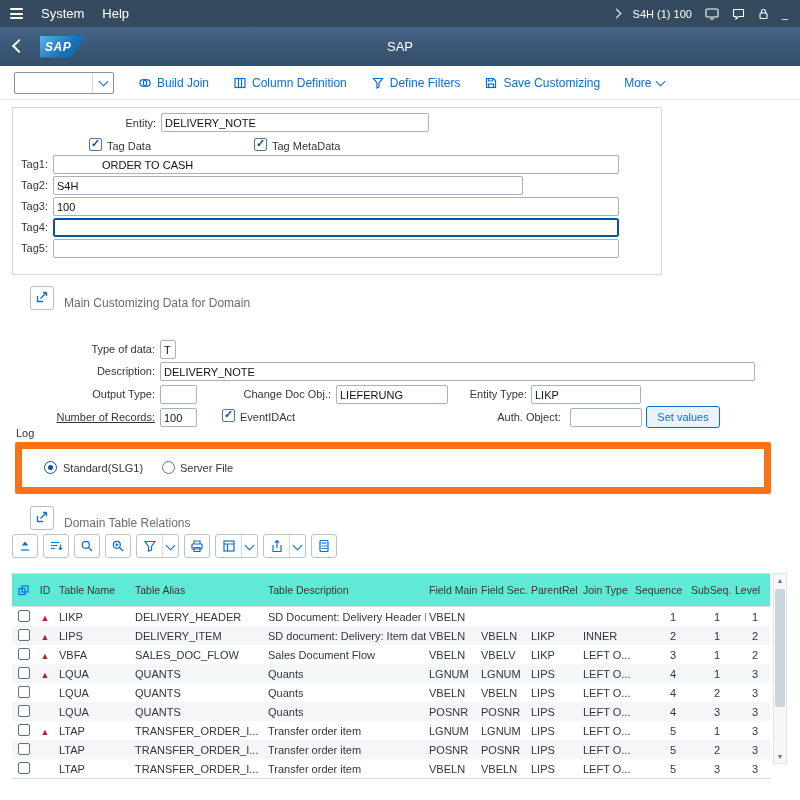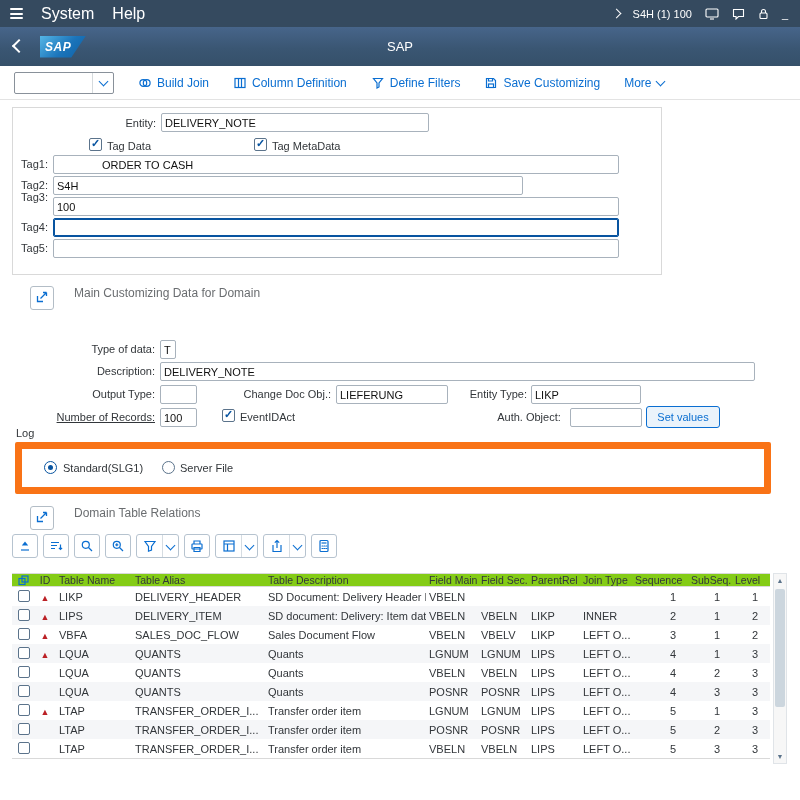--- a/index.html
+++ b/index.html
@@ -5,21 +5,21 @@
   html,body{margin:0;padding:0;background:#fff;}
   .screen{position:relative;width:800px;height:800px;background:#fff;overflow:hidden;
           font-family:"Liberation Sans",sans-serif;font-size:11px;color:#32363a;}
 
   
   .shell{position:absolute;left:0;top:0;width:800px;height:27px;background:var(--shell-bg,#354a5f);
          display:flex;align-items:center;color:#fff;}
   .shell-left{display:flex;align-items:center;gap:18px;margin-left:10px;}
   .burger{display:flex;flex-direction:column;gap:2.5px;cursor:pointer;}
   .burger div{width:13px;height:2px;background:#fff;border-radius:1px;}
-  .shell-menu{font-size:16px;cursor:pointer;}
+  .shell-menu{font-size:13px;cursor:pointer;}
   .shell-right{margin-left:auto;display:flex;align-items:center;gap:13px;margin-right:12px;}
   .shell-right svg{display:block;}
   .cv{display:inline-block;width:6px;height:6px;border-right:1.5px solid currentColor;border-bottom:1.5px solid currentColor;}
   .cv-down{transform:rotate(45deg);margin-top:-2px;}
   .cv-right{transform:rotate(-45deg);}
   .cv-back{width:8px;height:8px;border-right:2px solid #fff;border-bottom:2px solid #fff;transform:rotate(135deg);display:inline-block;}
 
   
   .hdr{position:absolute;left:0;top:27px;width:800px;height:39px;
        background:linear-gradient(#47658a,#3a5673 55%,#355069);display:flex;align-items:center;}
@@ -59,40 +59,40 @@
   .radio.checked::after{content:"";position:absolute;left:3px;top:3px;width:5px;height:5px;
          border-radius:50%;background:#0854a0;}
   .abs{position:absolute;}
   .entity-box{position:absolute;left:12px;top:107px;width:648px;height:166px;border:1px solid #d9d9d9;}
   .group-box{position:absolute;left:15px;top:442px;width:742px;height:38px;border:7px solid #f97316;border-radius:2px;}
   .sap-btn{position:absolute;height:22px;border:1px solid var(--accent-blue,#0a6ed1);border-radius:3px;
            background:#eaf3fb;color:var(--accent-blue,#0a6ed1);font-family:inherit;font-size:11px;
            display:flex;align-items:center;justify-content:center;cursor:pointer;box-sizing:border-box;}
 
   
-  .section-hdr{position:absolute;display:flex;align-items:flex-start;gap:20px;padding-left:18px;}
+  .section-hdr{position:absolute;display:flex;align-items:flex-end;gap:10px;padding-left:18px;}
   .sec-btn{width:22px;height:22px;border:1px solid #b3bdc6;border-radius:3px;background:#fff;
            display:flex;align-items:center;justify-content:center;color:var(--accent-blue,#0a6ed1);cursor:pointer;}
   .sec-btn svg{stroke:currentColor;fill:none;stroke-width:1.3;}
   .sec-lbl{font-size:12px;color:#6a6d70;}
 
   
   .alv-toolbar{position:absolute;left:12px;top:534px;display:flex;gap:5px;align-items:center;}
   .ibtn{height:24px;min-width:26px;border:1px solid #b6c3cf;border-radius:3px;background:#fff;
         display:flex;align-items:center;justify-content:center;color:var(--accent-blue,#0a6ed1);
         box-sizing:border-box;cursor:pointer;}
   .ibtn svg,.isplit svg{stroke:currentColor;fill:none;stroke-width:1.2;display:block;}
   .isplit{height:24px;border:1px solid #b6c3cf;border-radius:3px;background:#fff;display:flex;
           color:var(--accent-blue,#0a6ed1);box-sizing:border-box;overflow:hidden;}
   .isplit .part{width:25px;display:flex;align-items:center;justify-content:center;cursor:pointer;}
   .isplit .arrow{width:15px;border-left:1px solid #d5dce2;display:flex;align-items:center;justify-content:center;cursor:pointer;}
 
   
   .grid{position:absolute;left:12px;top:573px;width:758px;border-bottom:1px solid #d9d9d9;font-size:11px;}
-  .thead{display:flex;height:14px;background:#84cc16;border-top:1px solid #d9d9d9;
+  .thead{display:flex;height:34px;background:#5eead4;border-top:1px solid #d9d9d9;
          border-bottom:1px solid #d9d9d9;align-items:center;font-size:10.5px;color:#32363a;box-sizing:border-box;}
   .trow{display:flex;height:19px;align-items:center;background:#fff;cursor:default;}
   .trow.alt{background:#f5f6f8;}
   .tcell{padding:0 3px;box-sizing:border-box;overflow:hidden;white-space:nowrap;}
   .c-cb{width:22px;} .c-id{width:22px;text-align:center;} .c-name{width:76px;} .c-alias{width:133px;}
   .c-desc{width:161px;} .c-fmain{width:52px;} .c-fsec{width:50px;} .c-parent{width:52px;}
   .c-join{width:52px;} .c-seq{width:56px;} .c-sub{width:44px;} .c-level{width:38px;}
   .num{text-align:right;padding-right:12px;}
   .warn-triangle{color:var(--warning-red,#bb2025);font-size:9px;line-height:1;}
   .hc svg{display:block;margin:0 auto;stroke:var(--accent-blue,#0a6ed1);fill:none;stroke-width:1.2;}
@@ -208,21 +208,21 @@
 
     <span class="checkbox abs checked" style="left:76px;top:30px;"></span>
     <span class="flbl" style="left:94px;top:32px;">Tag Data</span>
     <span class="checkbox abs checked" style="left:241px;top:30px;"></span>
     <span class="flbl" style="left:259px;top:32px;">Tag MetaData</span>
 
     <span class="flbl" style="left:0;top:50px;width:35px;text-align:right;">Tag1:</span>
     <input class="tinput" style="left: 40px; top: 47px; width: 566px; padding-left: 48px;" value="ORDER TO CASH">
     <span class="flbl" style="left:0;top:71px;width:35px;text-align:right;">Tag2:</span>
     <input class="tinput" style="left: 40px; top: 68px; width: 470px;" value="S4H">
-    <span class="flbl" style="left:0;top:83px;width:35px;text-align:right;">Tag3:</span>
+    <span class="flbl" style="left:0;top:92px;width:35px;text-align:right;">Tag3:</span>
     <input class="tinput" style="left: 40px; top: 89px; width: 566px;" value="100">
     <span class="flbl" style="left:0;top:113px;width:35px;text-align:right;">Tag4:</span>
     <input class="tinput focused" style="left: 40px; top: 110px; width: 566px;" value="">
     <span class="flbl" style="left:0;top:134px;width:35px;text-align:right;">Tag5:</span>
     <input class="tinput" style="left: 40px; top: 131px; width: 566px;" value="">
   </div>
 
   <div class="section-hdr" style="left:12px;top:286px;">
     <span class="sec-btn">
       <span><svg width="14" height="14" viewBox="0 0 14 14">

